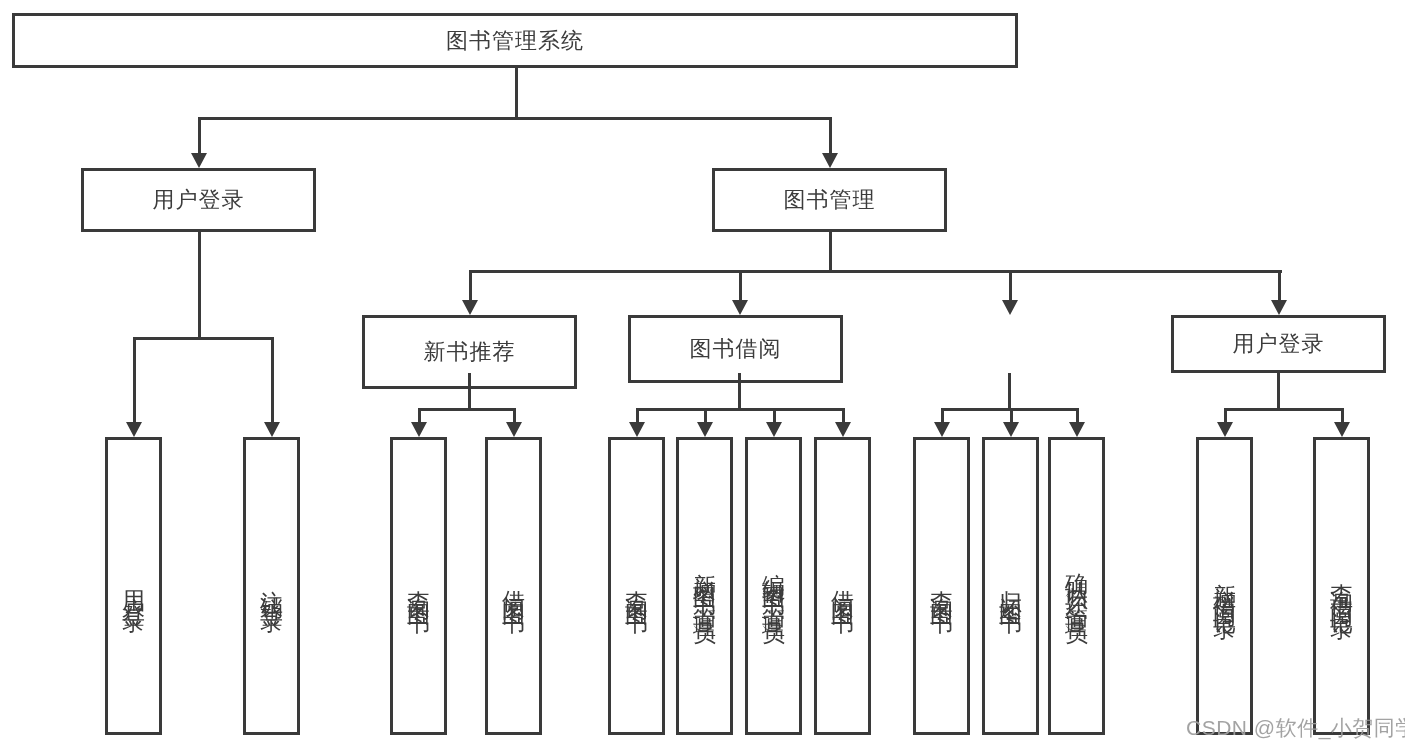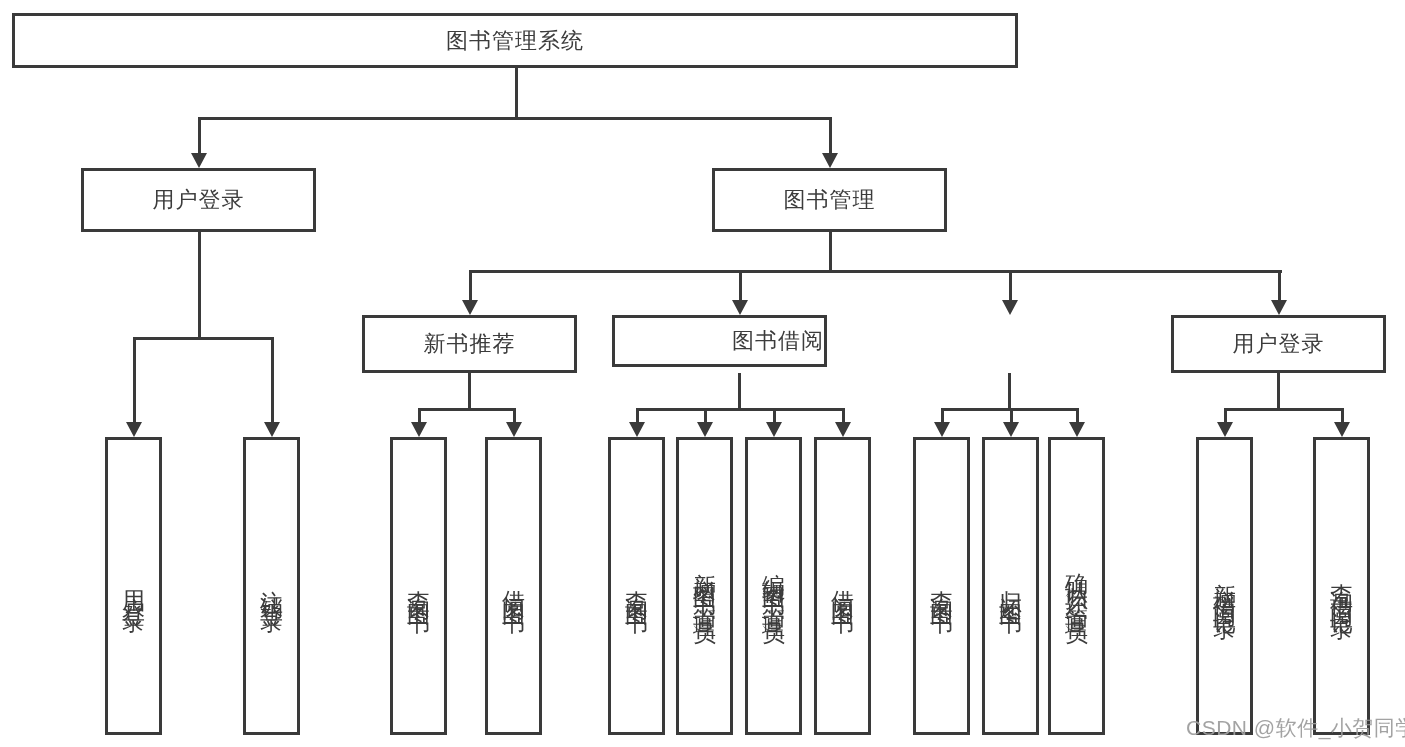--- a/index.html
+++ b/index.html
@@ -87,24 +87,24 @@
   <div class="line" style="left:469px;top:270px;width:813px;height:3px;"></div>
   <div class="line" style="left:469px;top:270px;width:3px;height:30px;"></div>
   <div class="arrow" style="left:462px;top:300px;"></div>
   <div class="line" style="left:739px;top:270px;width:3px;height:30px;"></div>
   <div class="arrow" style="left:732px;top:300px;"></div>
   <div class="line" style="left:1009px;top:270px;width:3px;height:30px;"></div>
   <div class="arrow" style="left:1002px;top:300px;"></div>
   <div class="line" style="left:1278px;top:270px;width:3px;height:30px;"></div>
   <div class="arrow" style="left:1271px;top:300px;"></div>
 
-  <div class="box" style="left:362px;top:315px;width:215px;height:58px;">
+  <div class="box" style="left:362px;top:315px;width:215px;height:74px;">
     <span>新书推荐</span>
   </div>
-  <div class="box" style="left:612px;top:315px;width:215px;height:52px;justify-content:flex-end;">
+  <div class="box" style="left:628px;top:315px;width:215px;height:68px;">
     <span>图书借阅</span>
   </div>
   <div class="box" style="left:1171px;top:315px;width:215px;height:58px;">
     <span>用户登录</span>
   </div>
 
   <div class="line" style="left:468px;top:373px;width:3px;height:35px;"></div>
   <div class="line" style="left:418px;top:408px;width:98px;height:3px;"></div>
   <div class="line" style="left:418px;top:408px;width:3px;height:14px;"></div>
   <div class="arrow" style="left:411px;top:422px;"></div>

